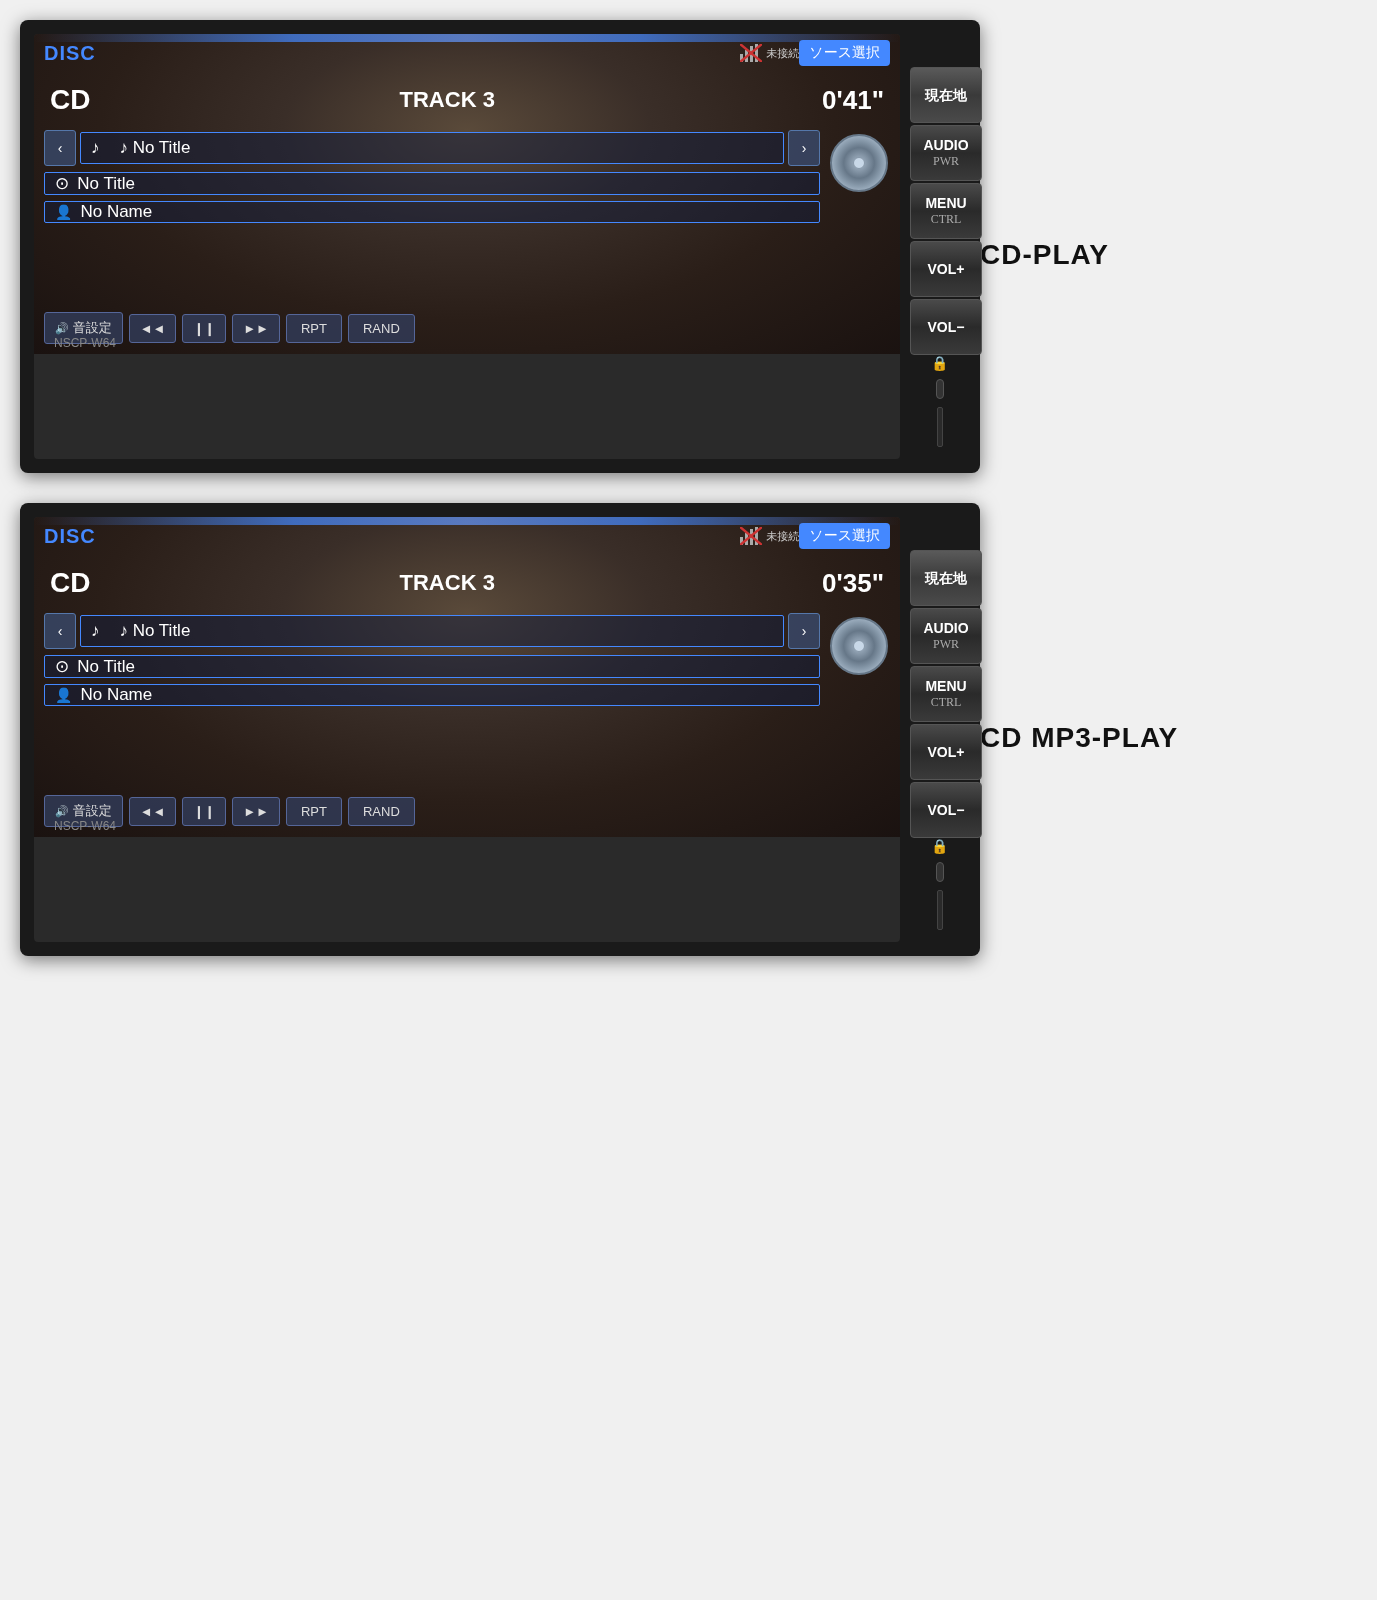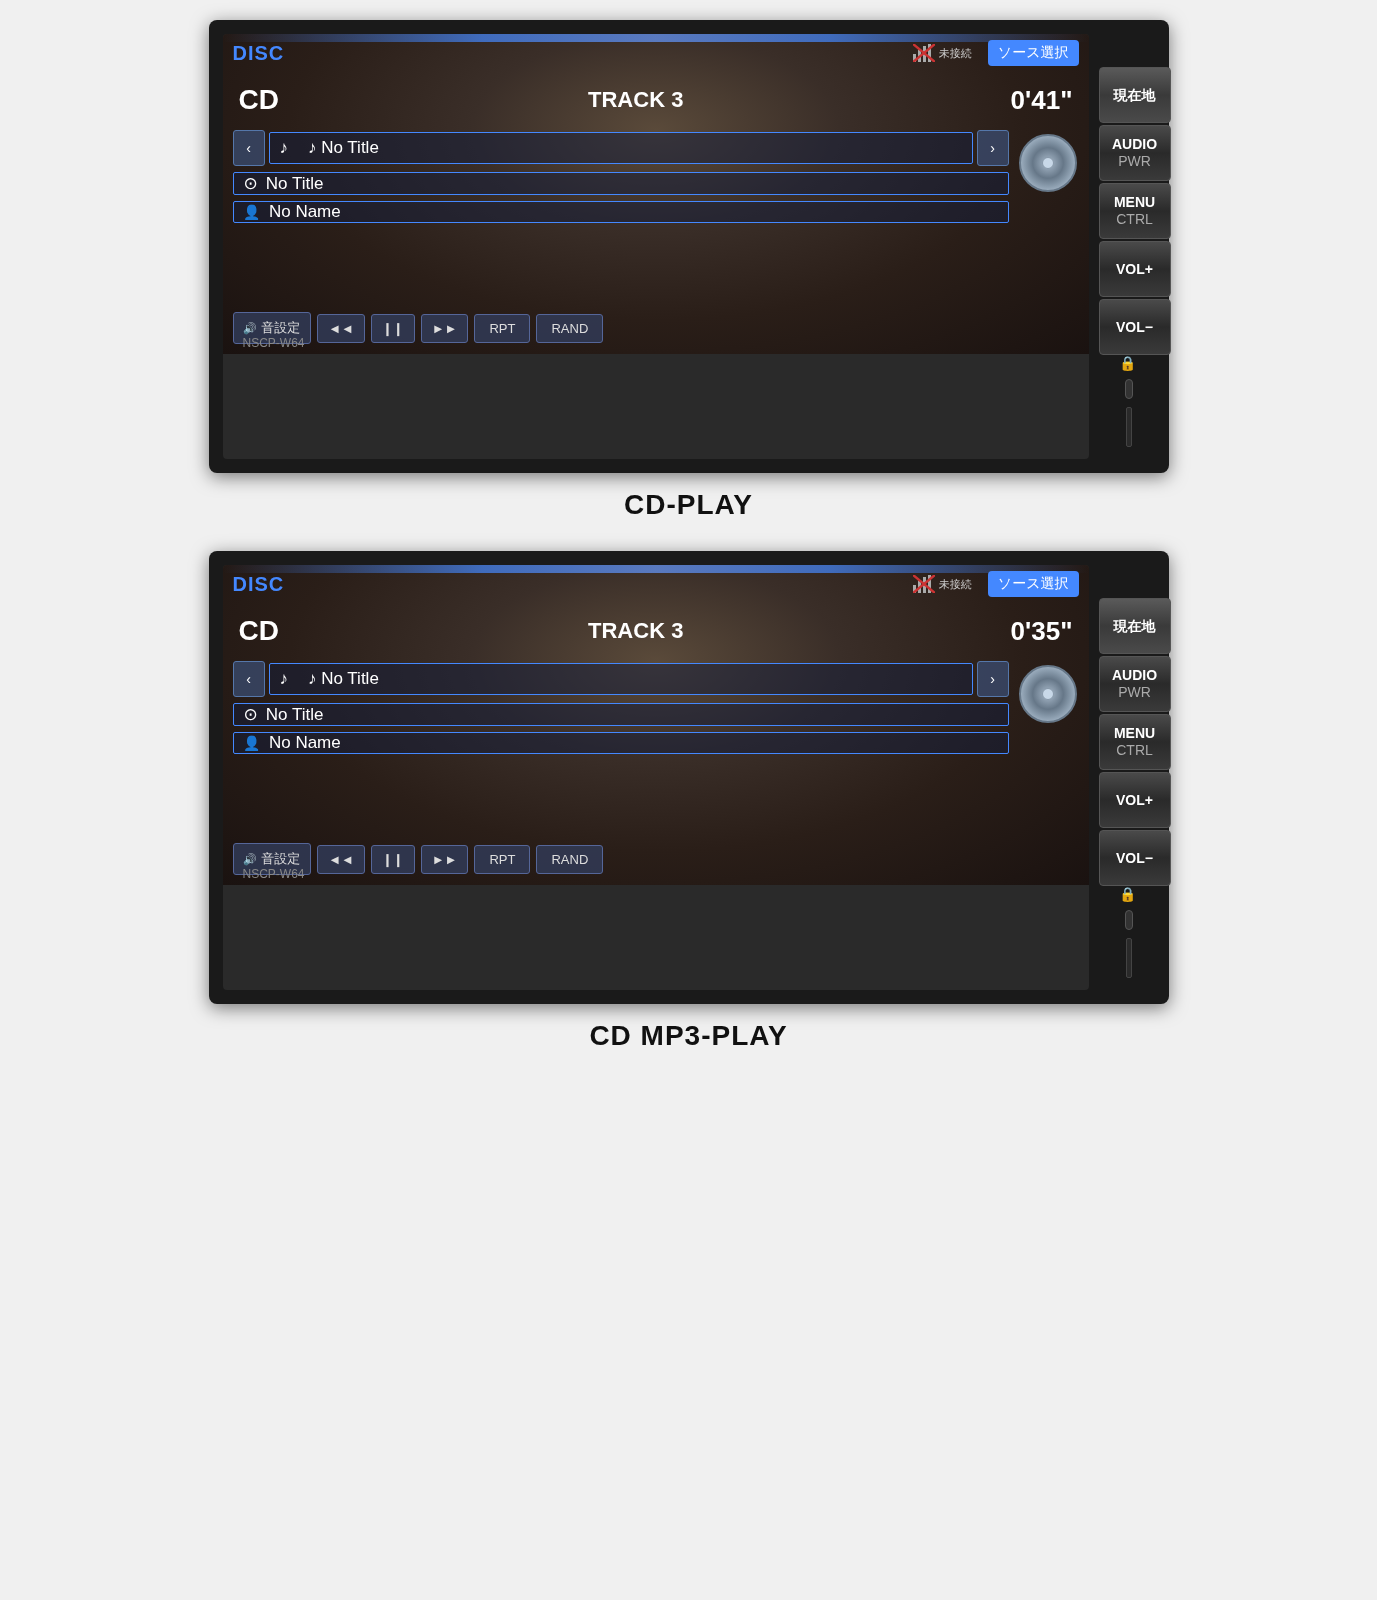--- a/index.html
+++ b/index.html
@@ -8,21 +8,21 @@
       display: flex;
       flex-direction: column;
       align-items: center;
       padding: 20px;
       font-family: Arial, sans-serif;
       width: 1377px;
     }
 
     .unit-container {
       display: flex;
-      flex-direction: column;
+      flex-direction: row;
       align-items: center;
       margin-bottom: 30px;
       width: 100%;
     }
 
     .unit-label {
       font-size: 28px;
       font-weight: bold;
       color: #111;
       margin-top: 16px;
@@ -90,21 +90,21 @@
     .disc-label {
       color: #4488ff;
       font-size: 20px;
       font-weight: bold;
       letter-spacing: 1px;
     }
 
     .top-right {
       display: flex;
       align-items: center;
-      gap: 16px;
+      gap: 0;
     }
 
     .no-signal {
       display: flex;
       align-items: center;
       gap: 4px;
       color: #ccc;
       font-size: 11px;
     }
 
@@ -310,23 +310,24 @@
       align-items: center;
       justify-content: center;
       height: 56px;
       cursor: pointer;
       font-size: 14px;
       font-weight: bold;
       line-height: 1.2;
     }
 
     .side-btn .sub-label {
-      font-size: 14px;
+      font-size: 12px;
       color: #aaa;
       font-weight: normal;
+      font-family: Liberation Serif, serif;
     }
 
     .side-btn.current-loc {
       background: linear-gradient(180deg, #5a5a5a 0%, #3a3a3a 50%, #4a4a4a 100%);
     }
 
     
     .model-number {
       position: absolute;
       bottom: 4px;

